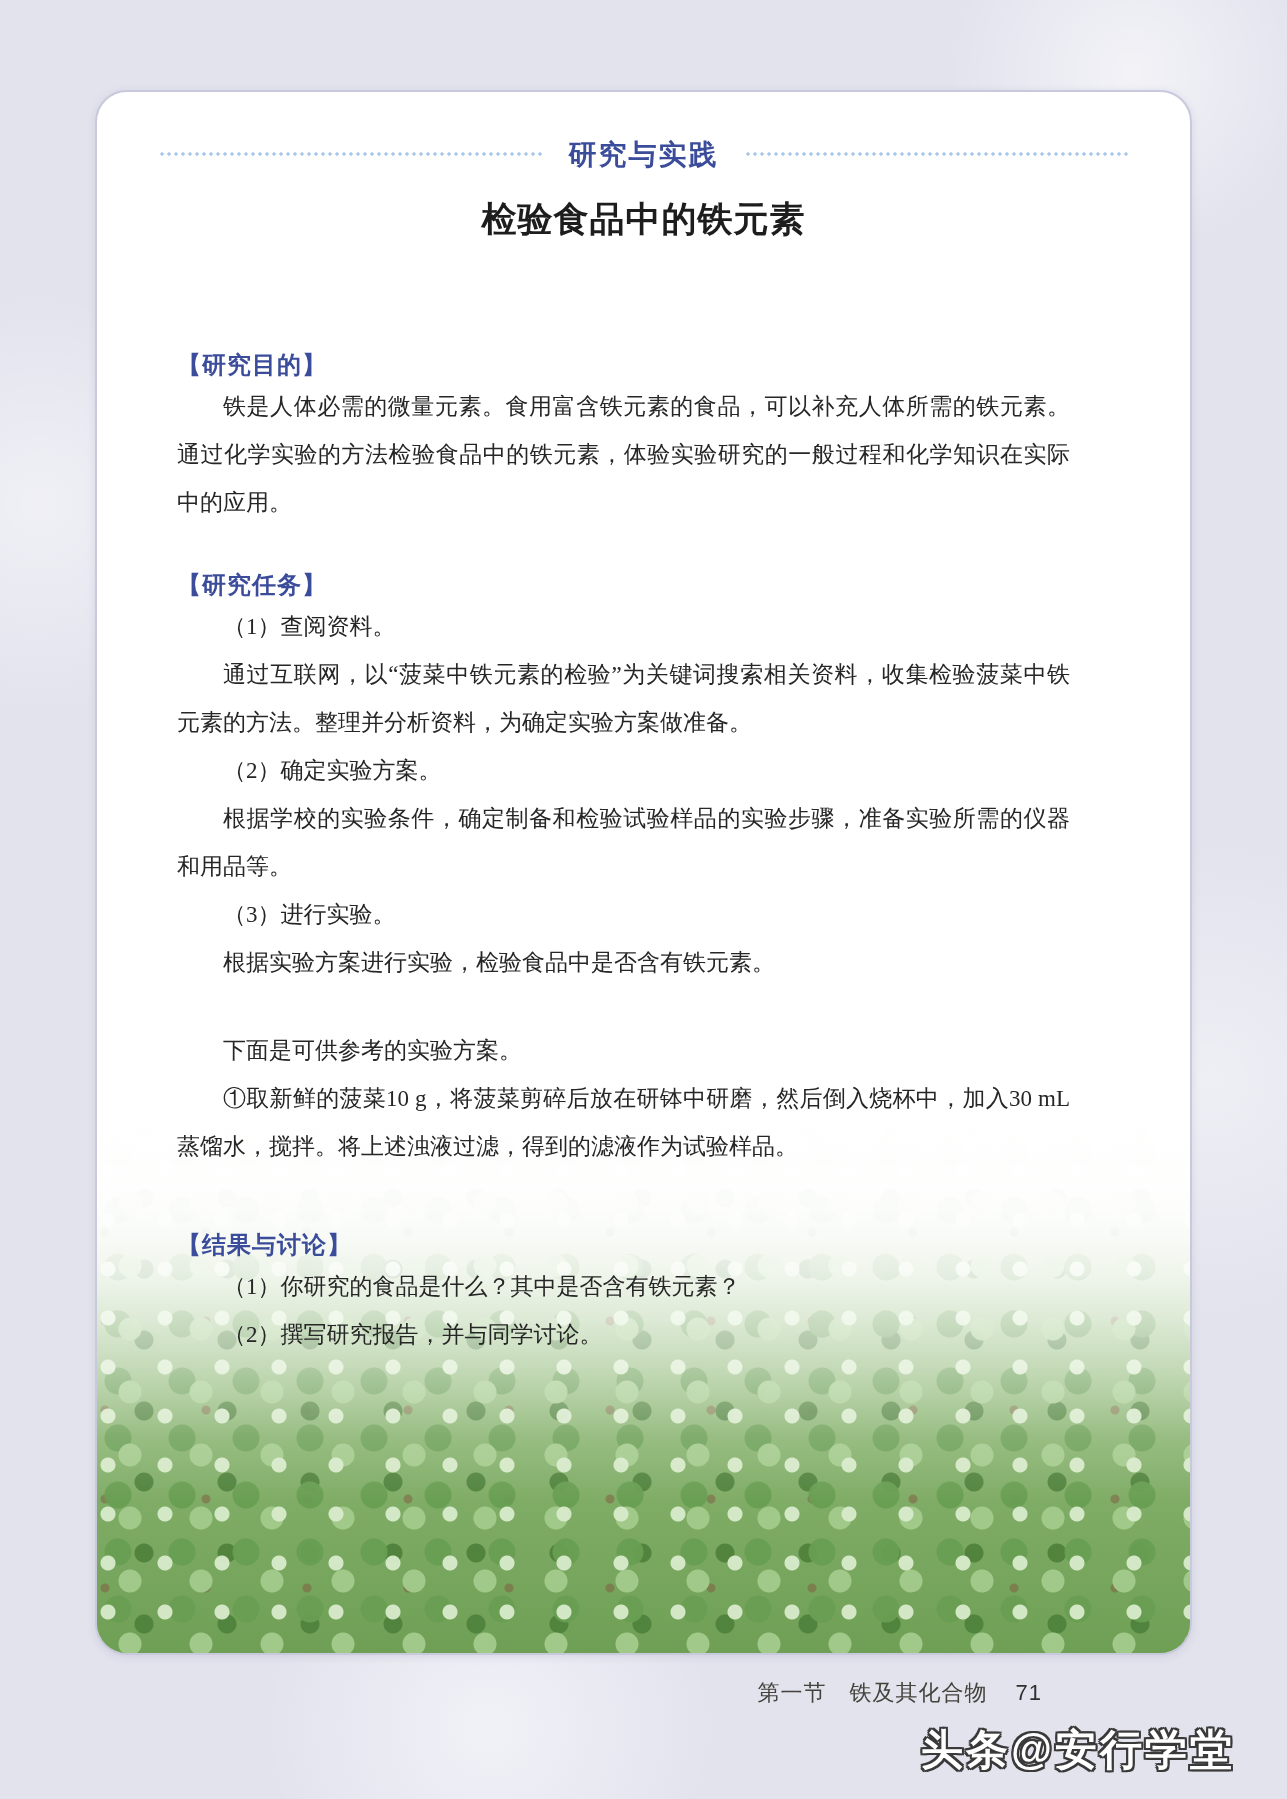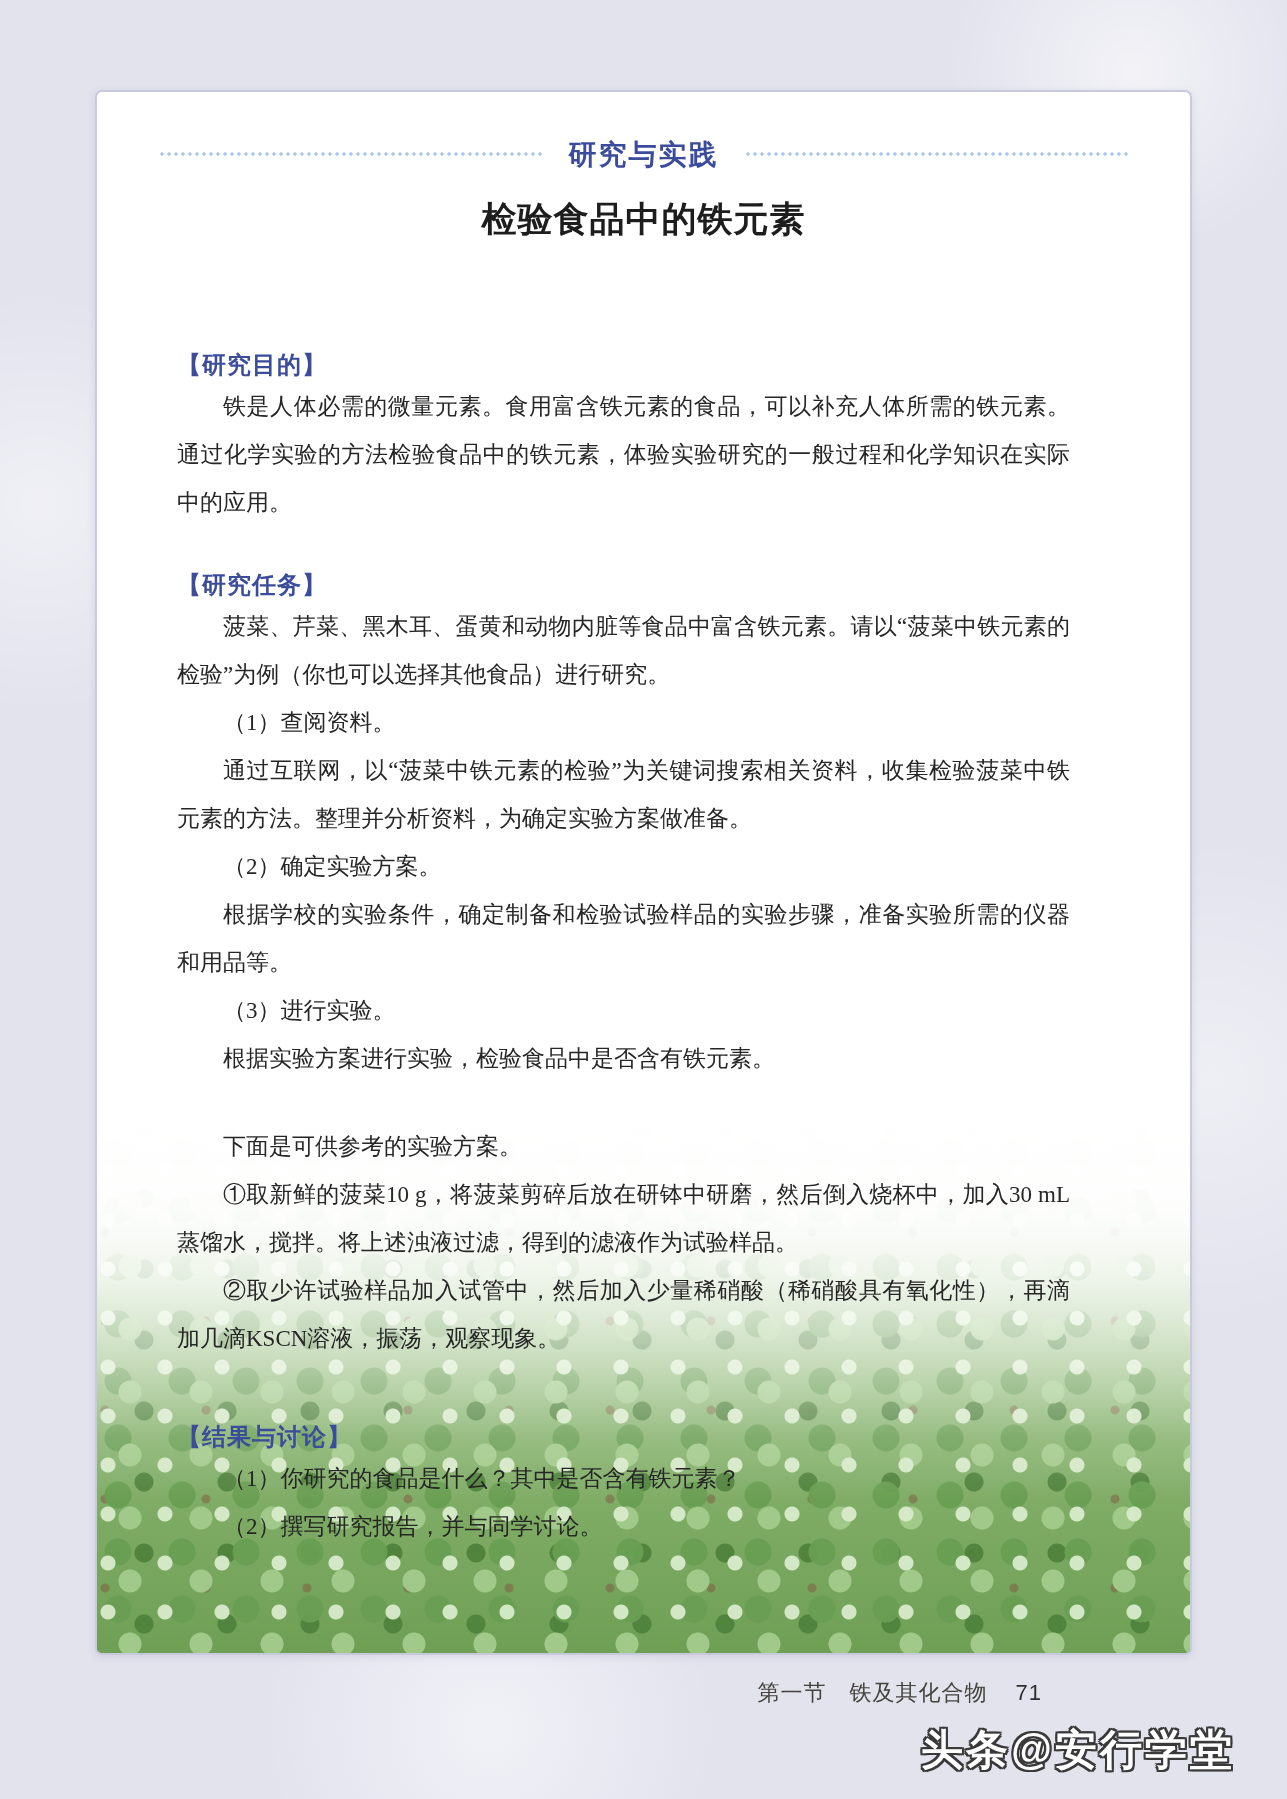--- a/index.html
+++ b/index.html
@@ -8,21 +8,21 @@
     font-family:"Liberation Serif", serif;
     background:
       radial-gradient(circle 260px at 88% 4%, rgba(255,255,255,.55), rgba(255,255,255,0) 70%),
       radial-gradient(circle 300px at 3% 28%, rgba(255,255,255,.45), rgba(255,255,255,0) 70%),
       radial-gradient(circle 340px at 94% 60%, rgba(255,255,255,.4), rgba(255,255,255,0) 70%),
       radial-gradient(circle 320px at 38% 96%, rgba(252,252,255,.55), rgba(255,255,255,0) 70%),
       #e3e3ee;
   }
   .card{
     position:absolute;left:95px;top:90px;width:1097px;height:1565px;
-    background:#ffffff;border:2px solid #c9c9dd;border-radius:7px;
+    background:#ffffff;border:2px solid #c9c9dd;border-radius:32px;
     box-sizing:border-box;overflow:hidden;
     box-shadow:0 2px 8px rgba(120,120,160,.18);
   }
   .banner{
     display:flex;align-items:center;margin:46px 0 0;padding:0 62px;height:34px;
   }
   .wave{
     flex:1;height:6px;
     background-image:radial-gradient(circle at 3px 2px, #a9c8ea 0 1.4px, rgba(169,200,234,0) 2px);
     background-size:7px 6px;background-repeat:repeat-x;
@@ -100,30 +100,28 @@
     </div>
 
     <h1 class="title">检验食品中的铁元素</h1>
 
     <div class="content">
 
       <h2 class="sec first">【研究目的】</h2>
       <p>铁是人体必需的微量元素。食用富含铁元素的食品，可以补充人体所需的铁元素。通过化学实验的方法检验食品中的铁元素，体验实验研究的一般过程和化学知识在实际中的应用。</p>
 
       <h2 class="sec tasks">【研究任务】</h2>
-      <p>菠菜、芹菜、黑木耳、蛋黄和动物内脏等食品中富含铁元素。请以“菠菜中铁元素的检验”为例（你也可以选择其他食品）进行研究。</p>
       <p>（1）查阅资料。</p>
       <p>通过互联网，以“菠菜中铁元素的检验”为关键词搜索相关资料，收集检验菠菜中铁元素的方法。整理并分析资料，为确定实验方案做准备。</p>
       <p>（2）确定实验方案。</p>
       <p>根据学校的实验条件，确定制备和检验试验样品的实验步骤，准备实验所需的仪器和用品等。</p>
       <p>（3）进行实验。</p>
       <p>根据实验方案进行实验，检验食品中是否含有铁元素。</p>
       <p class="gap">下面是可供参考的实验方案。</p>
       <p>①取新鲜的菠菜10 g，将菠菜剪碎后放在研钵中研磨，然后倒入烧杯中，加入30 mL蒸馏水，搅拌。将上述浊液过滤，得到的滤液作为试验样品。</p>
-      <p>②取少许试验样品加入试管中，然后加入少量稀硝酸（稀硝酸具有氧化性），再滴加几滴KSCN溶液，振荡，观察现象。</p>
 
       <h2 class="sec results">【结果与讨论】</h2>
       <p>（1）你研究的食品是什么？其中是否含有铁元素？</p>
       <p>（2）撰写研究报告，并与同学讨论。</p>
 
     </div>
 
     <div class="photo"></div>
 
   </div>

